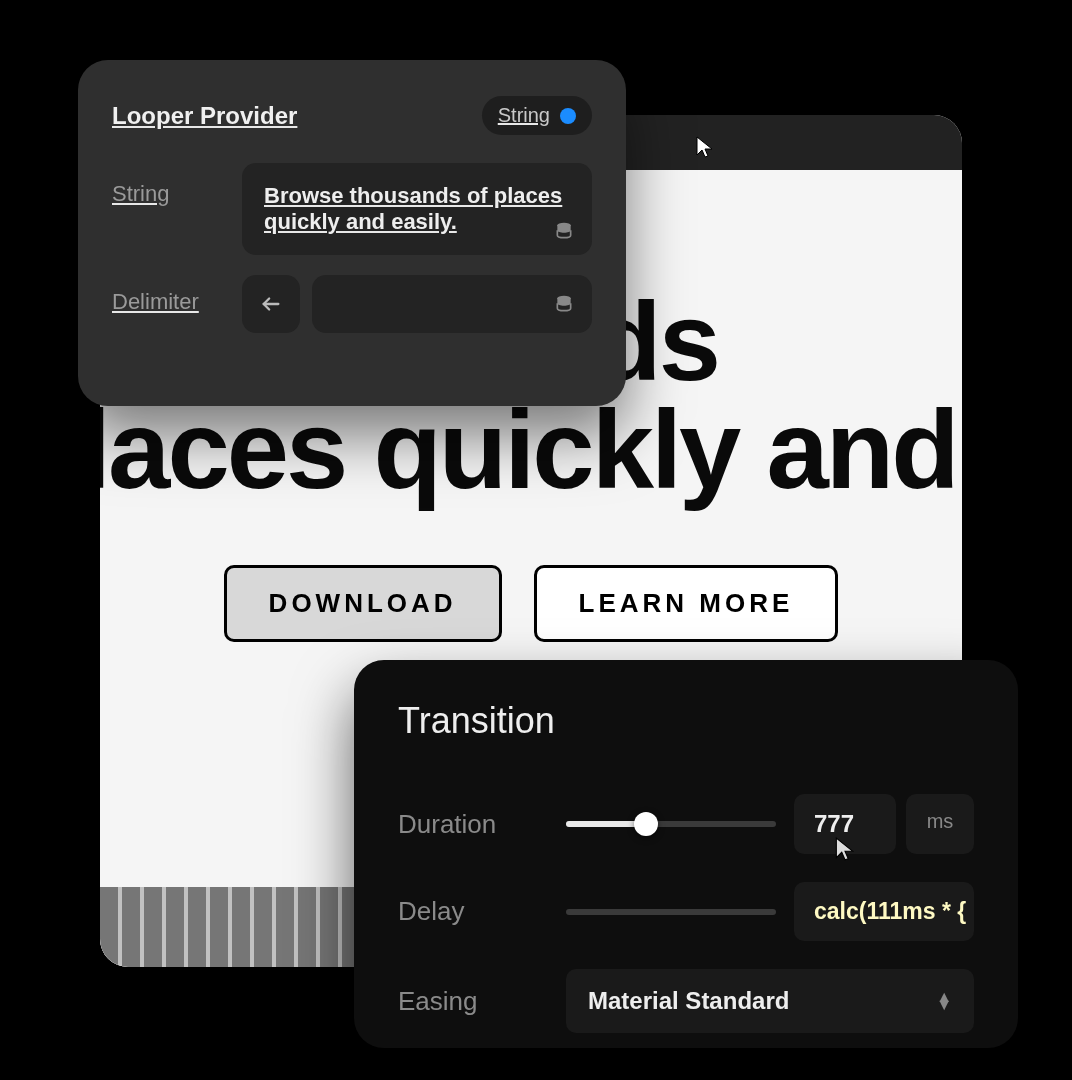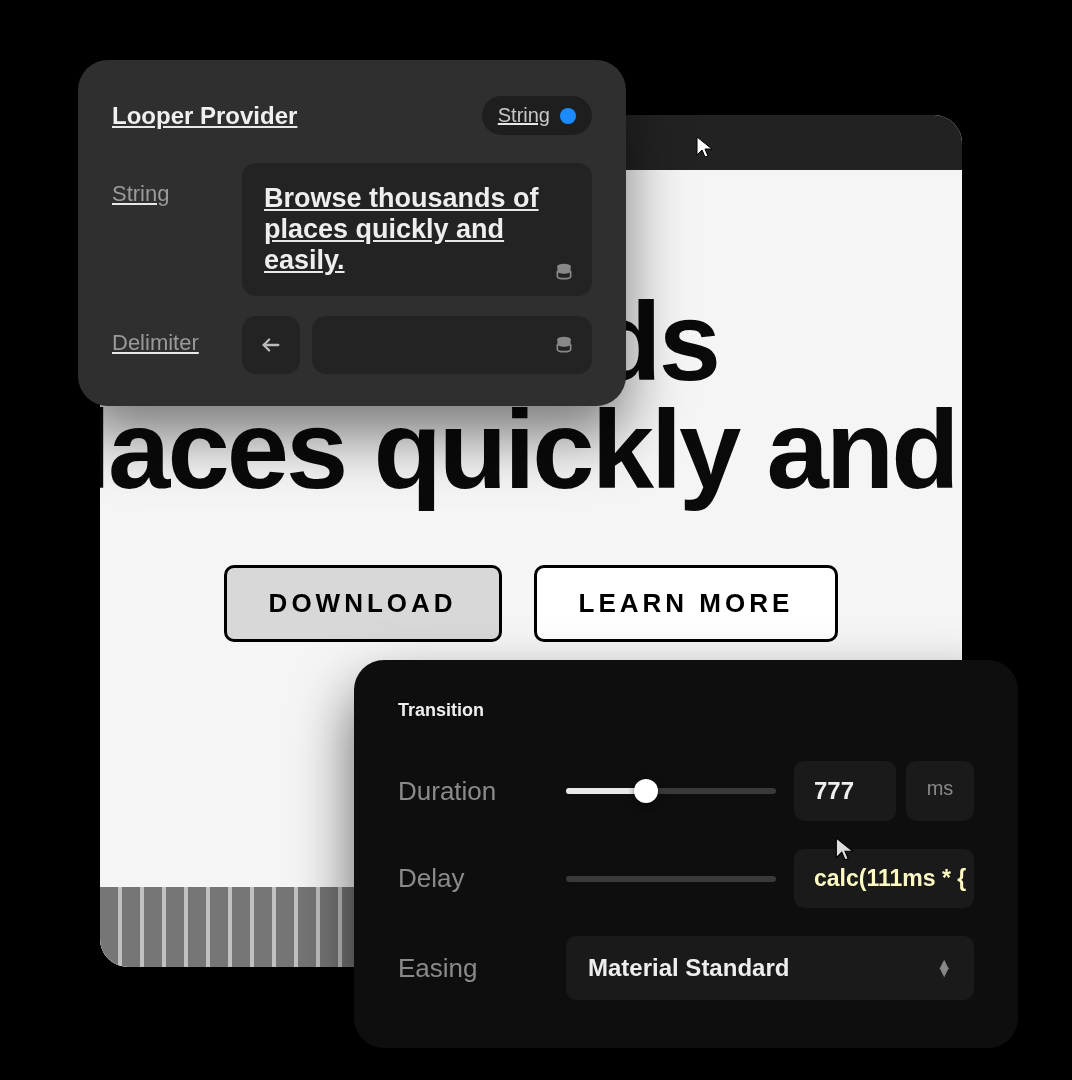--- a/index.html
+++ b/index.html
@@ -130,21 +130,21 @@
     width: 110px;
     font-size: 22px;
     color: #9a9a9a;
     padding-top: 18px;
   }
   .field {
     flex: 1;
     background: #232323;
     border-radius: 14px;
     padding: 20px 22px;
-    font-size: 27px;
+    font-size: 22px;
     font-weight: 600;
     color: #eee;
     position: relative;
     min-height: 60px;
   }
   .field .db-icon {
     position: absolute;
     right: 18px;
     bottom: 14px;
     width: 20px;
@@ -188,23 +188,23 @@
     top: 660px;
     width: 664px;
     height: 388px;
     background: #0e0e0e;
     border-radius: 30px;
     padding: 40px 44px;
     color: #eee;
     box-shadow: 0 30px 60px rgba(0,0,0,.6);
   }
   .transition-title {
-    font-size: 18px;
-    font-weight: 700;
-    margin-bottom: 40px;
+    font-size: 36px;
+    font-weight: 400;
+    margin-bottom: 52px;
   }
   .t-row {
     display: grid;
     grid-template-columns: 150px 210px 1fr;
     align-items: center;
     gap: 18px;
     margin-bottom: 28px;
   }
   .t-label {
     font-size: 26px;

